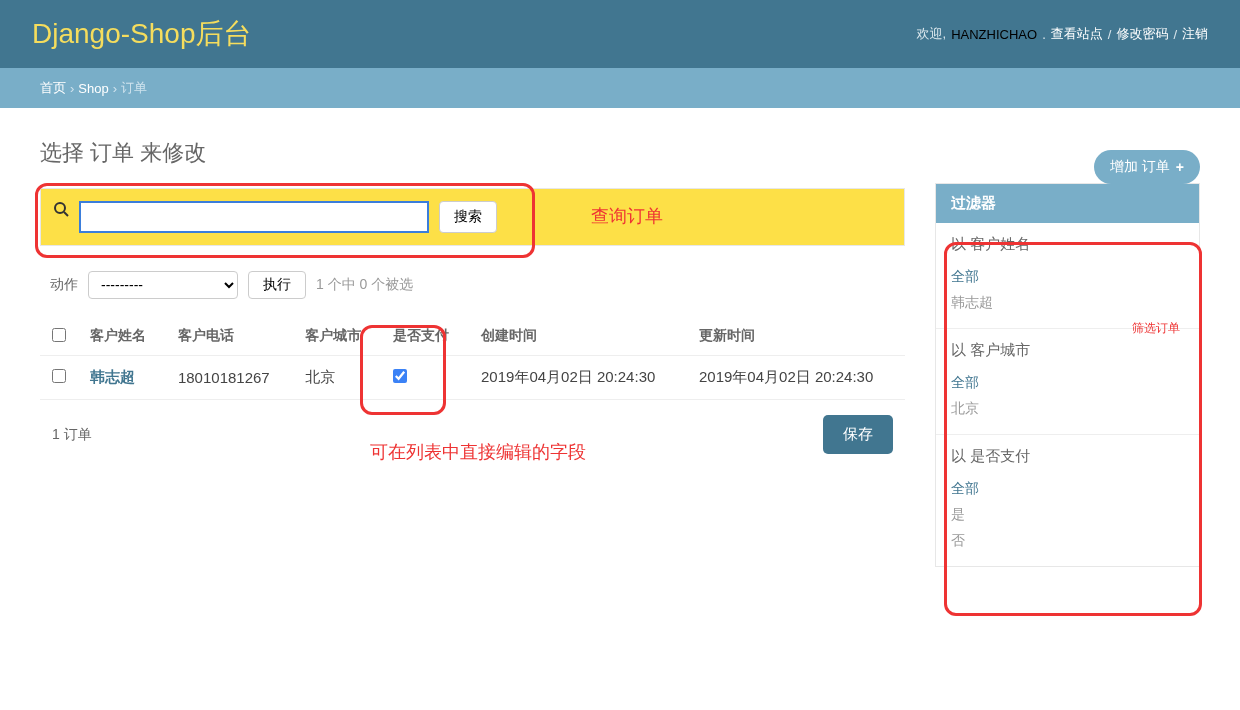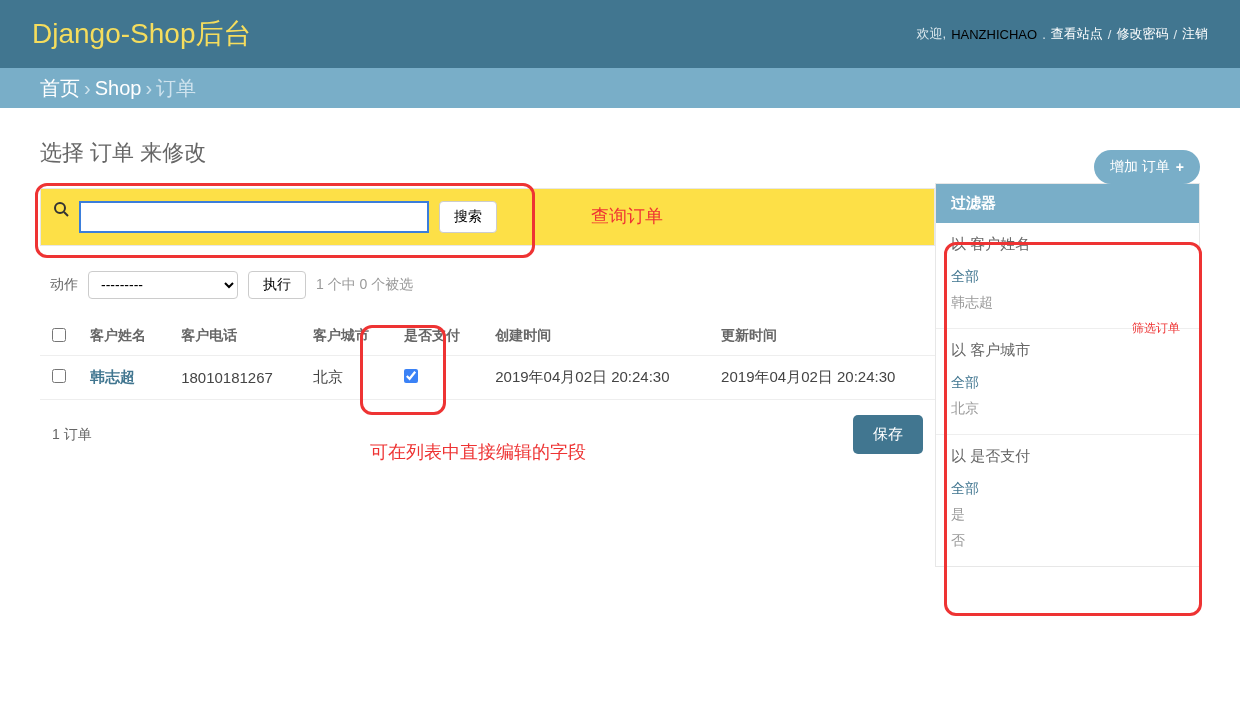--- a/index.html
+++ b/index.html
@@ -6,26 +6,26 @@
     body { font-family: -apple-system, BlinkMacSystemFont, "Segoe UI", Arial, sans-serif; font-size: 14px; color: #333; background: #fff; }
     
     .header { background: #417690; height: 68px; display: flex; justify-content: space-between; align-items: center; padding: 0 32px; }
     .site-title { color: #f5dd5d; font-size: 28px; font-weight: 400; }
     .user-tools { color: #fff; font-size: 13px; display: flex; align-items: center; gap: 5px; text-align: right; }
     .user-tools .welcome { color: #d9e6ec; }
     .user-tools .username { font-weight: normal; color: #000000; text-transform: uppercase; }
     .user-tools a { color: #fff; text-decoration: none; }
     .user-tools .sep { color: #d9e6ec; }
     
-    .breadcrumbs { background: #79aec8; height: 40px; display: flex; align-items: center; padding: 0 40px; font-size: 20px; }
+    .breadcrumbs { background: #79aec8; height: 40px; display: flex; align-items: center; padding: 0 40px; font-size: 13px; }
     .breadcrumbs a { color: #fff; text-decoration: none; }
     .breadcrumbs .sep { color: #cfe3ee; margin: 0 4px; }
     .breadcrumbs .current { color: #cfe3ee; }
     
-    .content { padding: 30px 40px; display: flex; }
+    .content { padding: 30px 40px; display: flex; gap: 30px; }
     .main { flex: 1; }
     .sidebar { width: 265px; }
     
     .page-title-row { display: flex; justify-content: space-between; align-items: center; margin-bottom: 20px; }
     .page-title { font-size: 22px; font-weight: 400; color: #666; }
     .add-button { background: #79aec8; color: #fff; padding: 8px 16px; border-radius: 20px; border: none; font-size: 14px; cursor: pointer; display: flex; align-items: center; gap: 6px; }
     .add-button .plus { font-weight: bold; }
     
     .search-container { position: relative; margin-bottom: 25px; }
     .search-highlight { position: absolute; top: -5px; left: -5px; width: 500px; height: 75px; border: 3px solid #e33; border-radius: 12px; pointer-events: none; z-index: 1; }

